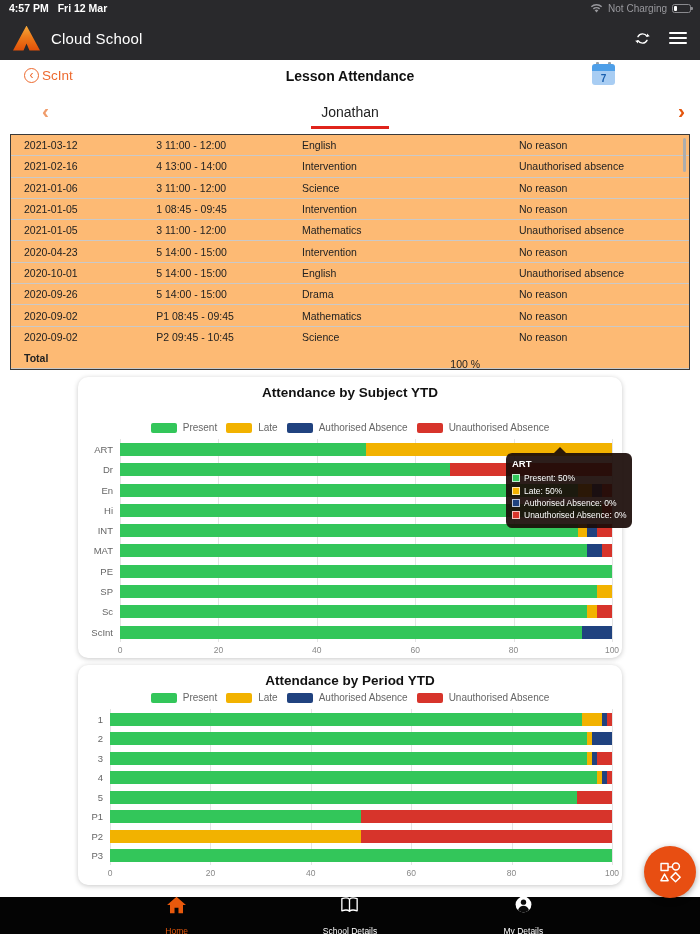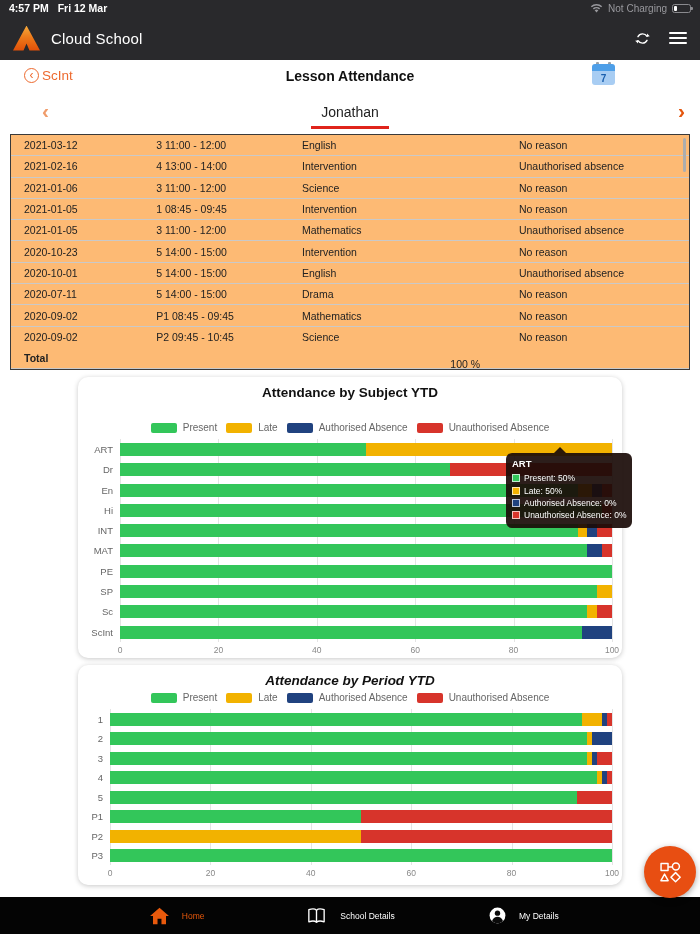--- a/index.html
+++ b/index.html
@@ -77,21 +77,21 @@
   
   .charts-area { flex:1; display:flex; flex-direction:column; align-items:center; padding-top:7px; gap:7px; }
   .chart-card {
     width:544px; background:#fff; border-radius:10px; position:relative;
     box-shadow:0 1px 5px rgba(0,0,0,.22); padding:8px 10px 3px;
   }
   .chart-card.c1 { height:281px; }
   .chart-card.c2 { height:220px; }
   .chart-title { text-align:center; font-weight:bold; font-size:13.5px; color:#111; }
   .c1 .chart-title { margin-bottom:22px; }
-  .c2 .chart-title { margin-bottom:4px;font-style:italic; }
+  .c2 .chart-title { margin-bottom:4px; }
   .chart-legend { display:flex; justify-content:center; align-items:center; gap:9px; margin-bottom:6px; }
   .legend-item { display:flex; align-items:center; gap:6px; font-size:10px; color:#666; cursor:pointer; }
   .legend-chip { width:26px; height:10px; border-radius:2px; }
   .chart-body { display:flex; }
   .chart-labels { display:flex; flex-direction:column; flex:none; }
   .c1 .chart-labels { width:32px; }
   .c2 .chart-labels { width:22px; }
   .chart-label { display:flex; align-items:center; justify-content:flex-end; padding-right:7px; font-size:9.5px; color:#666; }
   .c1 .chart-label, .c1 .bar-row { height:20.3px; }
   .c2 .chart-label, .c2 .bar-row { height:19.5px; }
@@ -121,21 +121,21 @@
     position:absolute; left:644px; top:846px; width:52px; height:52px; border-radius:50%;
     background:#E84E12; display:flex; align-items:center; justify-content:center;
     box-shadow:0 2px 6px rgba(0,0,0,.35); cursor:pointer; z-index:10;
   }
 
   
   .tab-bar {
     position:absolute; left:0; right:0; bottom:0; height:37px; background:#040404;
     display:flex; padding:0 90px; z-index:9;
   }
-  .tab { flex:1; display:flex; flex-direction:row; align-items:center; justify-content:center; gap:12px; cursor:pointer; }
+  .tab { flex:1; display:flex; flex-direction:column; align-items:center; justify-content:center; gap:12px; cursor:pointer; }
   .tab-label { font-size:8.5px; color:#fff; }
   .tab.active .tab-label { color:#E8590C; }
 </style>
 </head>
 <body>
 
 <div class="screen">
 
   <div class="status-bar">
     <div class="status-left">
@@ -225,33 +225,33 @@
           <span class="t-cell c-subject">Intervention</span>
           <span class="t-cell c-reason">No reason</span>
         </div>
         <div class="t-row">
           <span class="t-cell c-date">2021-01-05</span>
           <span class="t-cell c-period">3 11:00 - 12:00</span>
           <span class="t-cell c-subject">Mathematics</span>
           <span class="t-cell c-reason">Unauthorised absence</span>
         </div>
         <div class="t-row">
-          <span class="t-cell c-date">2020-10-23</span>
+          <span class="t-cell c-date">2020-04-23</span>
           <span class="t-cell c-period">5 14:00 - 15:00</span>
           <span class="t-cell c-subject">Intervention</span>
           <span class="t-cell c-reason">No reason</span>
         </div>
         <div class="t-row">
           <span class="t-cell c-date">2020-10-01</span>
           <span class="t-cell c-period">5 14:00 - 15:00</span>
           <span class="t-cell c-subject">English</span>
           <span class="t-cell c-reason">Unauthorised absence</span>
         </div>
         <div class="t-row">
-          <span class="t-cell c-date">2020-07-11</span>
+          <span class="t-cell c-date">2020-09-26</span>
           <span class="t-cell c-period">5 14:00 - 15:00</span>
           <span class="t-cell c-subject">Drama</span>
           <span class="t-cell c-reason">No reason</span>
         </div>
         <div class="t-row">
           <span class="t-cell c-date">2020-09-02</span>
           <span class="t-cell c-period">P1 08:45 - 09:45</span>
           <span class="t-cell c-subject">Mathematics</span>
           <span class="t-cell c-reason">No reason</span>
         </div>

